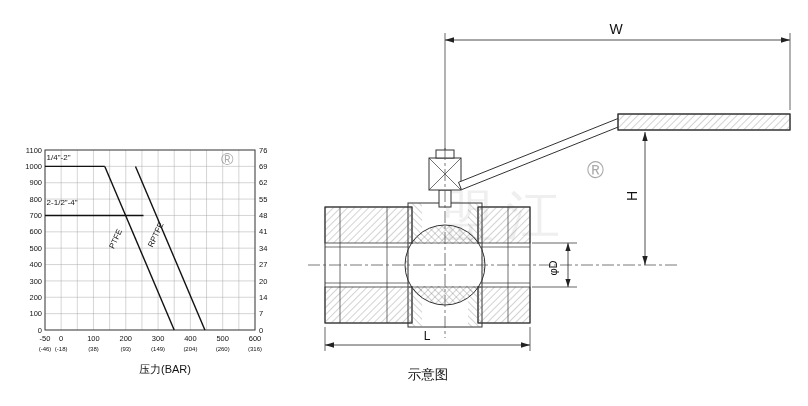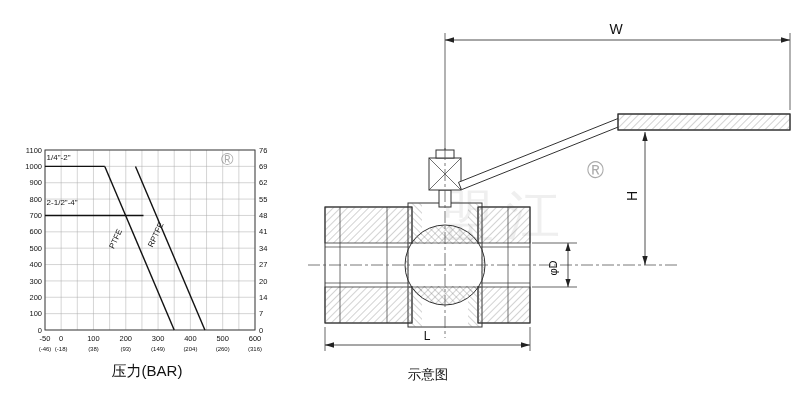--- a/index.html
+++ b/index.html
@@ -1,19 +1,19 @@
 <!DOCTYPE html>
 <html><head>
 <meta charset="utf-8">
 <style>
   *{margin:0;padding:0;box-sizing:border-box}
   body{font-family:"Liberation Sans","DejaVu Sans",sans-serif;background:#fff}
   #canvas{position:relative;width:808px;height:406px;background:#ffffff;overflow:hidden}
   #chart-title{position:absolute;left:40px;top:120px;font-size:13px;color:#111;letter-spacing:1px}
-  #chart-xlabel{position:absolute;left:11px;top:362px;width:272px;text-align:center;font-size:15px;color:#111}
+  #chart-xlabel{position:absolute;left:29px;top:362px;width:272px;text-align:center;font-size:11px;color:#111}
   #chart-svg{position:absolute;left:11px;top:140px}
   #valve-svg{position:absolute;left:300px;top:0}
   svg text{font-family:"Liberation Sans","DejaVu Sans",sans-serif}
   .wm{position:absolute;color:#8a8a8a;pointer-events:none;white-space:nowrap}
   #wm-chart{left:52px;top:196px;font-size:27px;letter-spacing:7px;opacity:.16}
   #wm-valve{left:440px;top:180px;font-size:54px;letter-spacing:12px;opacity:.13}
   #wm-reg-chart{left:221px;top:150px;font-size:17px;opacity:.55;color:#666}
   #wm-reg-valve{left:587px;top:157px;font-size:23px;opacity:.55;color:#666}
   .cl{stroke:#555;stroke-width:.8;stroke-dasharray:12 3 3 3;fill:none}
   .part{fill:none;stroke:#333;stroke-width:1}

